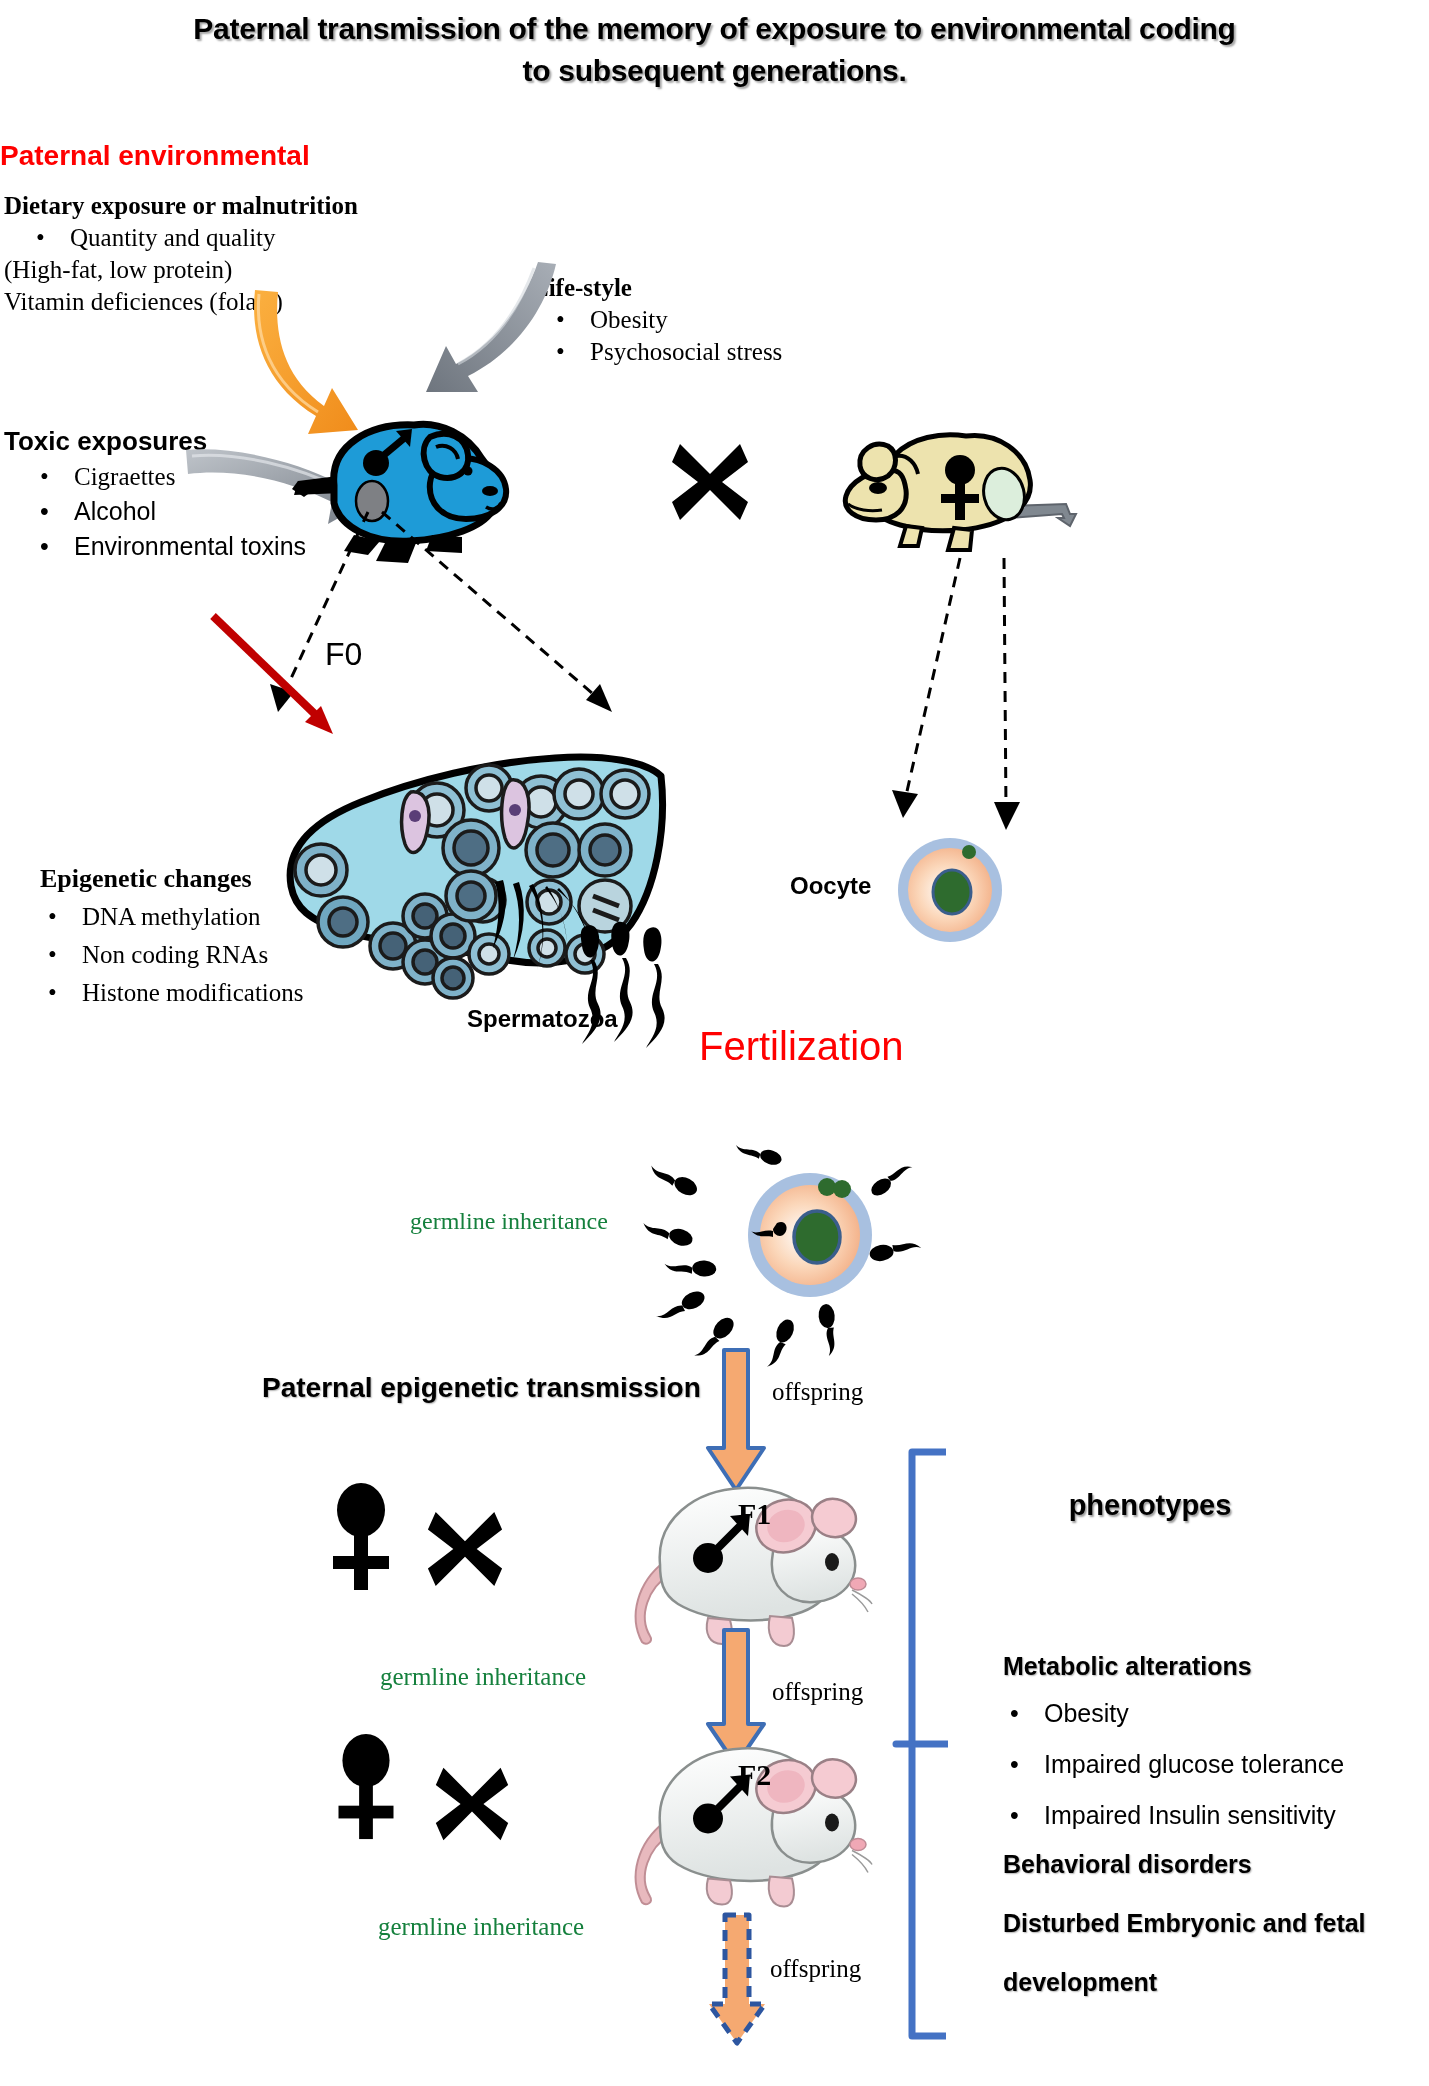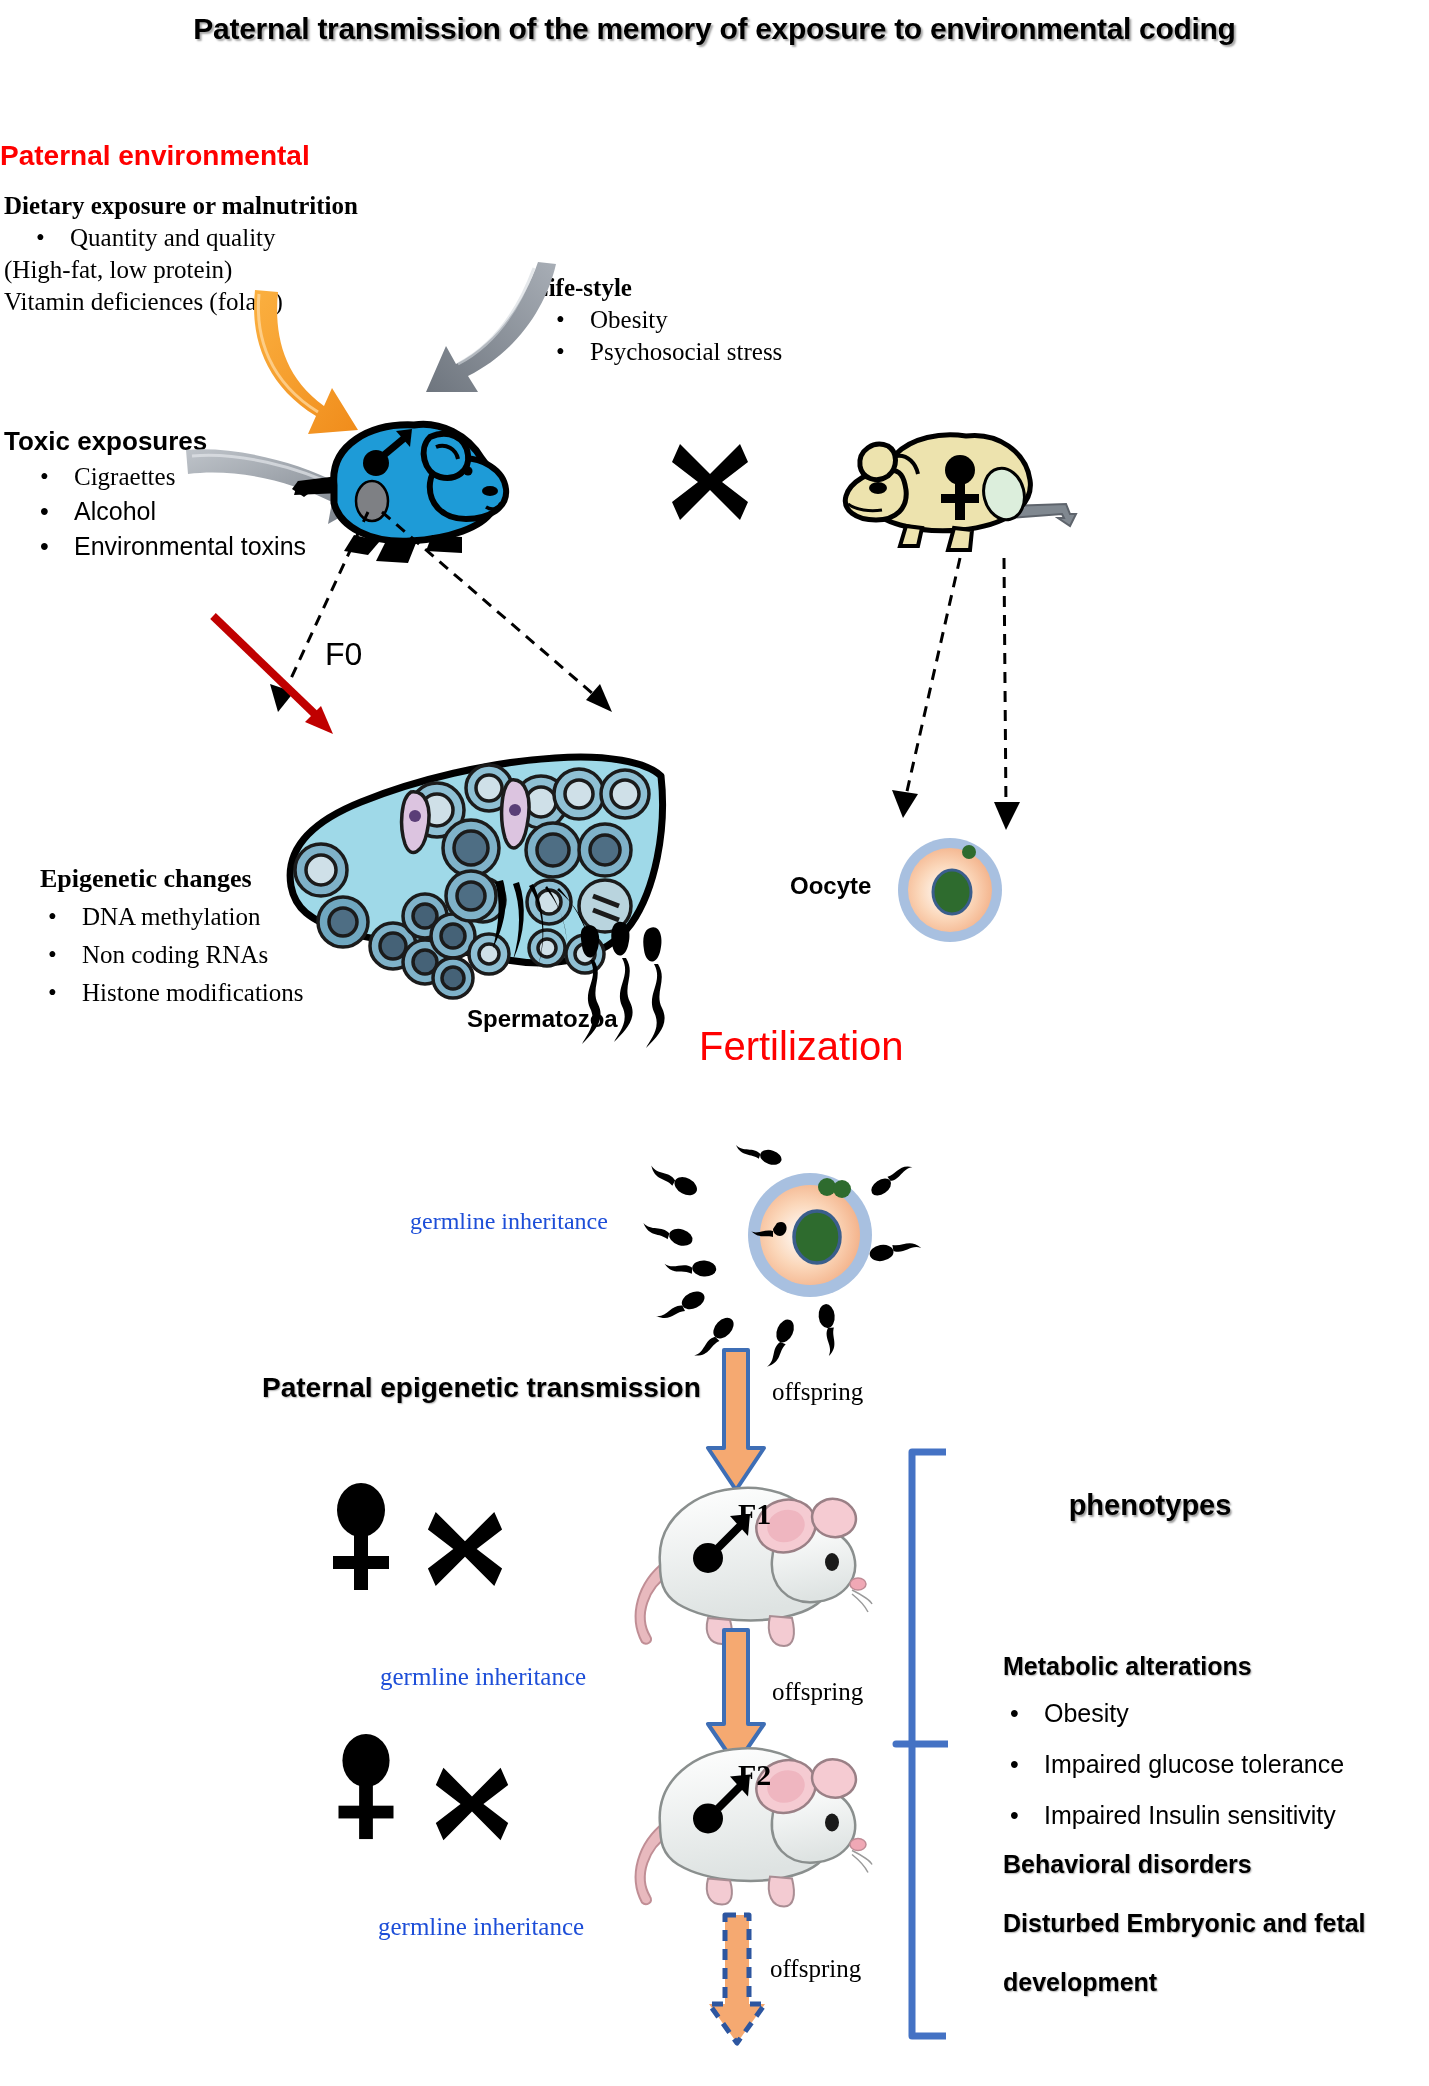--- a/index.html
+++ b/index.html
@@ -24,38 +24,39 @@
   .hdr-sans{font-family:"Liberation Sans",sans-serif;font-weight:bold;font-size:26px;}
   .li-serif{font-family:"Liberation Serif",serif;font-size:25px;}
   .li-sans{font-family:"Liberation Sans",sans-serif;font-size:25px;}
   .ln{line-height:32px;white-space:nowrap;}
   .bullet{display:inline-block;width:34px;text-align:left;}
 
   
   .lbl-sans-b{font-family:"Liberation Sans",sans-serif;font-weight:bold;font-size:22px;}
   .f-lab{font-family:"Liberation Serif",serif;font-weight:bold;font-size:26px;margin-top:48px;}
 
-  .gi{font-family:"Liberation Serif",serif;font-size:23px;color:#1d4ed8;white-space:nowrap;}
+  .gi{font-family:"Liberation Serif",serif;font-size:23px;color:#15803d;white-space:nowrap;}
   .offspring{font-family:"Liberation Serif",serif;font-size:25px;}
 
   
   #tg-title{left:985px;top:1485px;width:330px;text-align:center;
             font-family:"Liberation Sans",sans-serif;font-weight:bold;
             font-size:29px;line-height:40px;text-shadow:1.5px 1.5px 2px rgba(0,0,0,.4);}
   .pheno-h{font-family:"Liberation Sans",sans-serif;font-weight:bold;font-size:25px;
            text-shadow:1px 1px 1.5px rgba(0,0,0,.3);white-space:nowrap;}
   .pheno-li{font-family:"Liberation Sans",sans-serif;font-size:25px;white-space:nowrap;}
 
   svg{display:block;overflow:visible;}
 </style>
 </head>
 <body>
 
 <div class="abs" id="title">
   <div>Paternal transmission of the memory of exposure to environmental coding</div>
+  <div>to subsequent generations.</div>
 </div>
 
 <div class="abs" id="paternal-env">Paternal environmental</div>
 
 <div class="abs" style="left:4px;top:190px;">
   <div class="hdr-serif ln">Dietary  exposure or malnutrition</div>
   <div class="li-serif ln" style="padding-left:32px;">
     <span class="bullet">•</span><span>Quantity and quality</span>
   </div>
   <div class="li-serif ln">(High-fat, low protein)</div>

